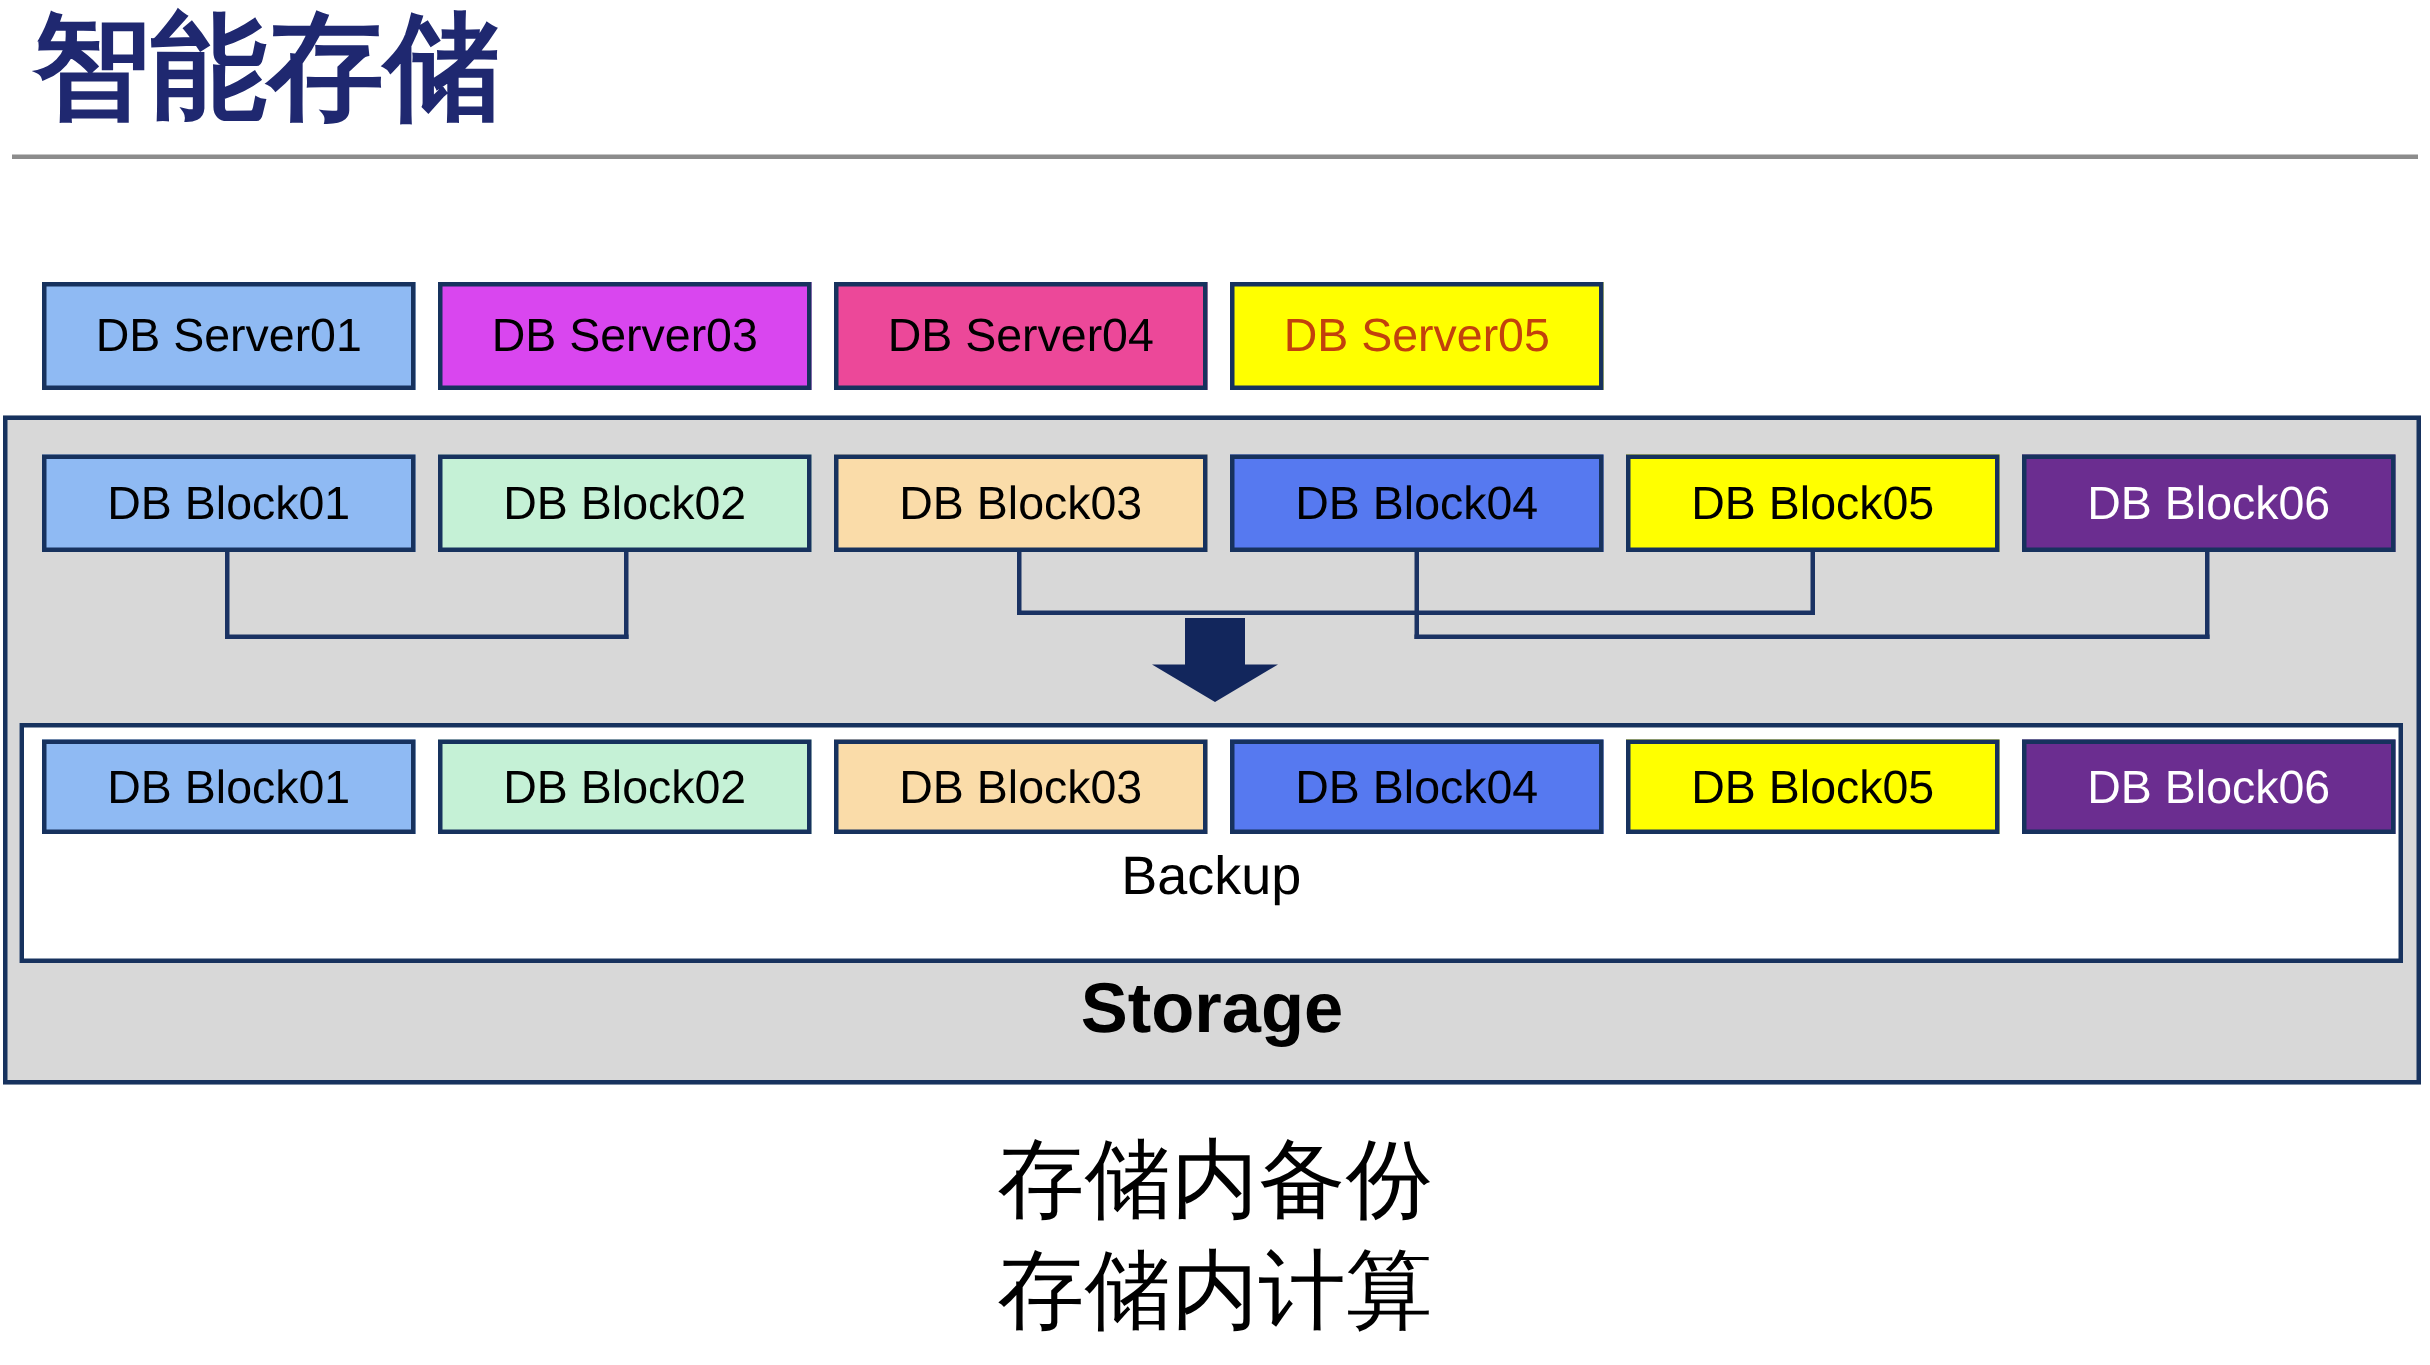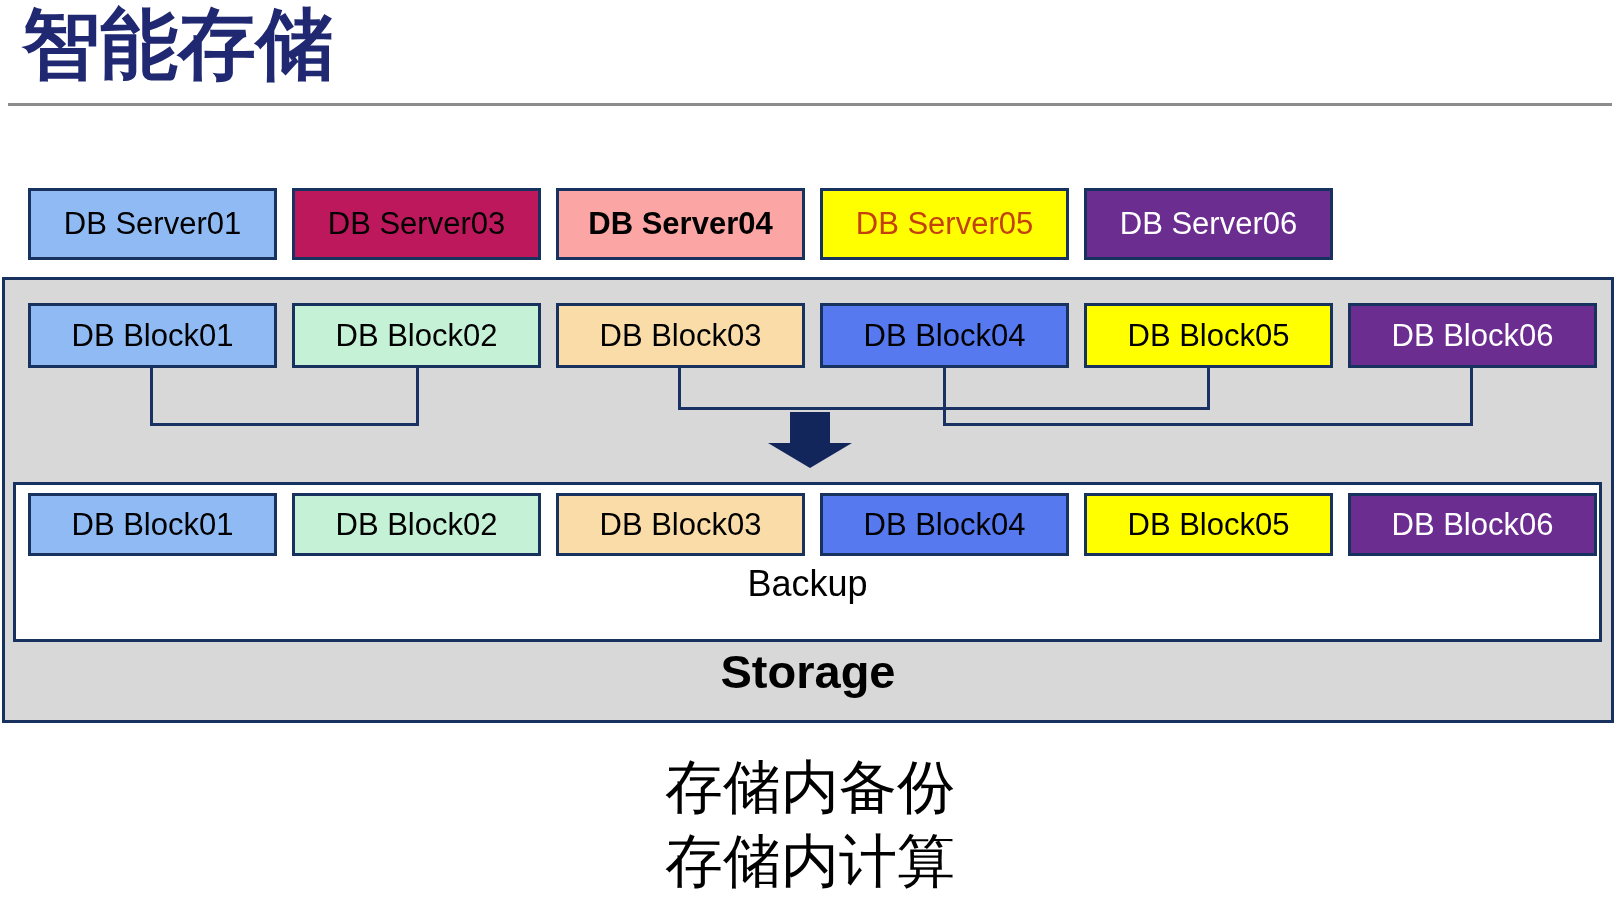--- a/index.html
+++ b/index.html
@@ -60,24 +60,23 @@
 </head>
 <body>
 
 <div id="slide">
 
   <div class="abs slide-title">智能存储</div>
   <div class="abs divider"></div>
 
   <div class="box-row" id="server-row">
       <div class="box" style="background: rgb(143, 186, 243); color: rgb(0, 0, 0);">DB Server01</div>
-      <div class="box" style="background: #be185d; color: rgb(0, 0, 0);">DB Server03</div>
-      <div class="box" style="background: #fca5a5; color: rgb(0, 0, 0); font-weight: bold;">DB Server04</div>
+      <div class="box" style="background: #d946ef; color: rgb(0, 0, 0);">DB Server03</div>
+      <div class="box" style="background: #ec4899; color: rgb(0, 0, 0);">DB Server04</div>
       <div class="box" style="background: rgb(255, 255, 0); color: #c2410c;">DB Server05</div>
-      <div class="box" style="background: rgb(107, 45, 144); color: rgb(255, 255, 255);">DB Server06</div>
     </div>
 
   <div class="abs gray-box"></div>
 
   <div class="box-row" id="block-row-top">
       <div class="box" style="background: rgb(143, 186, 243); color: rgb(0, 0, 0);">DB Block01</div>
       <div class="box" style="background: rgb(197, 241, 214); color: rgb(0, 0, 0);">DB Block02</div>
       <div class="box" style="background: rgb(250, 220, 169); color: rgb(0, 0, 0);">DB Block03</div>
       <div class="box" style="background: rgb(86, 121, 240); color: rgb(0, 0, 0);">DB Block04</div>
       <div class="box" style="background: rgb(255, 255, 0); color: rgb(0, 0, 0);">DB Block05</div>

